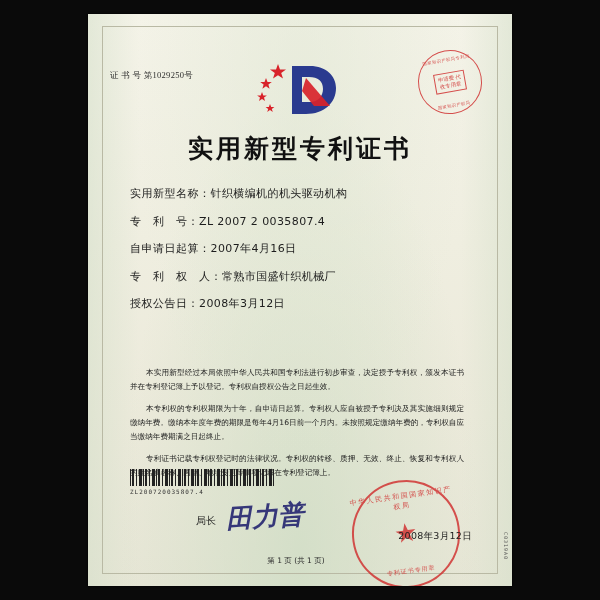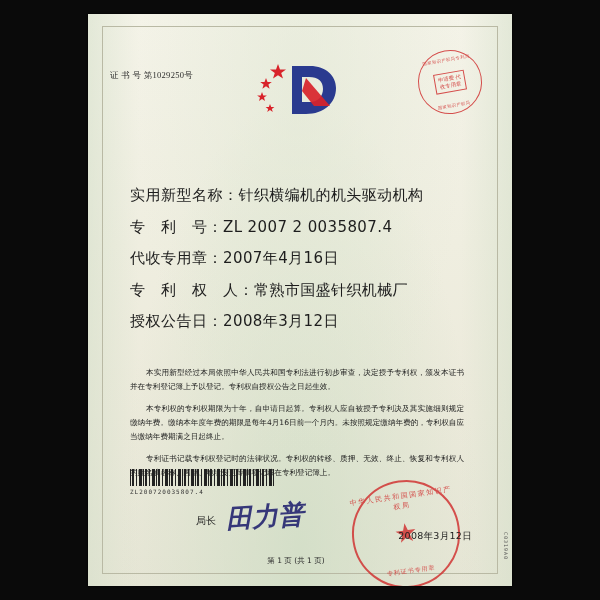--- a/index.html
+++ b/index.html
@@ -81,21 +81,21 @@
     font-family: "DejaVu Sans", sans-serif;
   }
 
   .fields {
     position: absolute;
     left: 42px;
     top: 172px;
     right: 40px;
   }
   .field-row {
-    font-size: 15px;
+    font-size: 11px;
     color: #1d1d1d;
     margin-bottom: 12.5px;
     white-space: nowrap;
     font-family: "DejaVu Sans", sans-serif;
   }
   .field-label {
     display: inline-block;
     letter-spacing: 0.5px;
   }
   .field-value { letter-spacing: 0.4px; }
@@ -292,30 +292,31 @@
       </svg>
     </div>
 
     <div class="seal-small">
       <div class="ring-text">国家知识产权局专利局</div>
       <div class="core">申请费
 代收专用章</div>
       <div class="bottom-text">国家知识产权局</div>
     </div>
 
+    <div class="title">实用新型专利证书</div>
 
     <div class="fields">
       <div class="field-row">
         <span class="field-label">实用新型名称：</span><span class="field-value">针织横编机的机头驱动机构</span>
       </div>
       <div class="field-row">
         <span class="field-label">专　利　号：</span><span class="field-value">ZL 2007 2 0035807.4</span>
       </div>
       <div class="field-row">
-        <span class="field-label">代收专用章：</span><span class="field-value">2007年4月16日</span>
+        <span class="field-label">自申请日起算：</span><span class="field-value">2007年4月16日</span>
       </div>
       <div class="field-row">
         <span class="field-label">专　利　权　人：</span><span class="field-value">常熟市国盛针织机械厂</span>
       </div>
       <div class="field-row">
         <span class="field-label">授权公告日：</span><span class="field-value">2008年3月12日</span>
       </div>
     </div>
 
     <div class="paragraphs">

